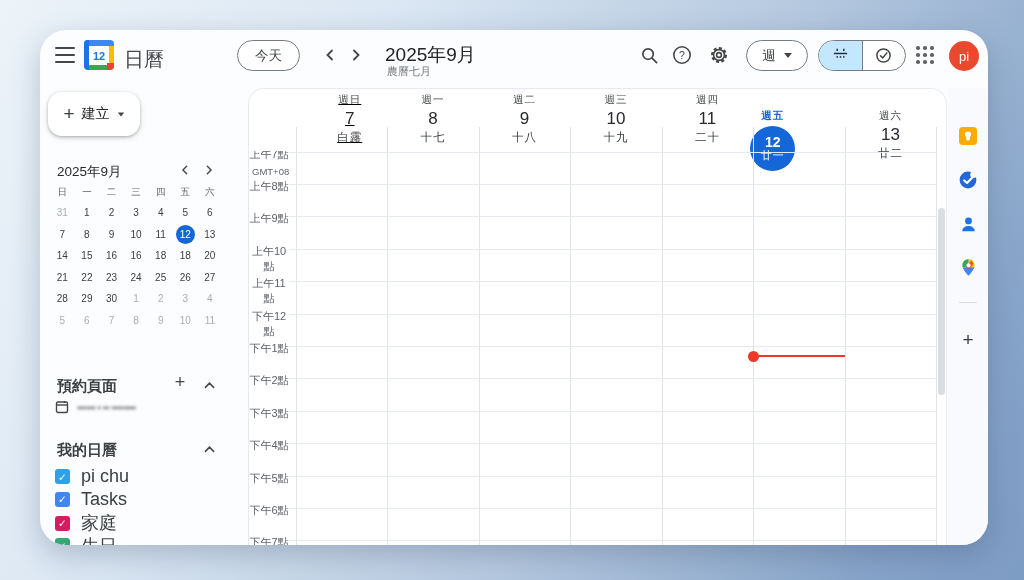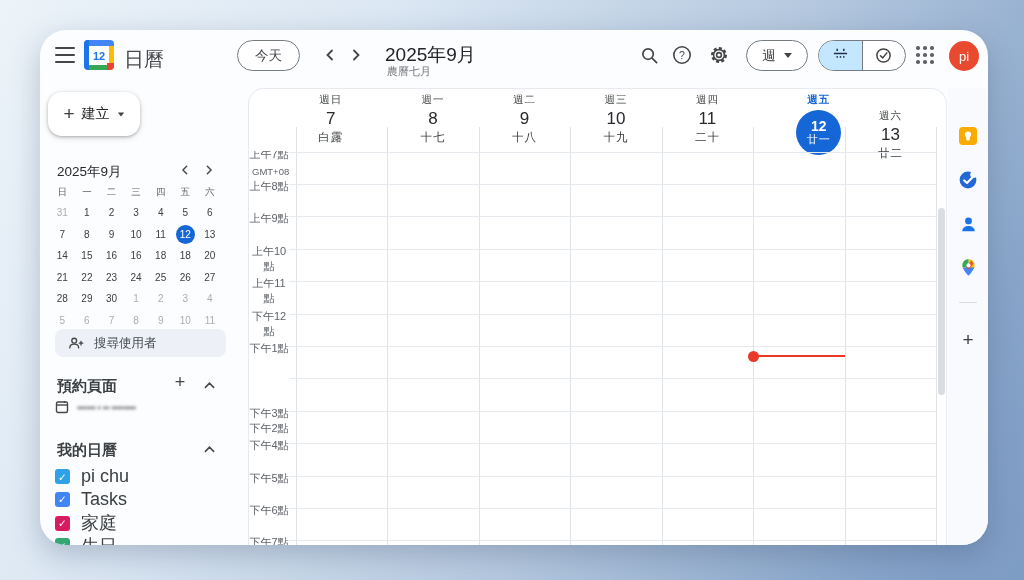--- a/index.html
+++ b/index.html
@@ -250,29 +250,20 @@
       <div class="mc-cell muted">4</div>
       <div class="mc-cell muted">5</div>
       <div class="mc-cell muted">6</div>
       <div class="mc-cell muted">7</div>
       <div class="mc-cell muted">8</div>
       <div class="mc-cell muted">9</div>
       <div class="mc-cell muted">10</div>
       <div class="mc-cell muted">11</div>
     </div>
 
-  <div class="abs search-people">
-    <svg width="16" height="14" viewBox="0 0 18 14">
-        <circle cx="7" cy="4.4" r="2.7" fill="none" stroke="#444746" stroke-width="1.5"></circle>
-        <path d="M2 12.5c0-2.7 2.2-4.3 5-4.3s5 1.6 5 4.3" fill="none" stroke="#444746" stroke-width="1.5" stroke-linecap="round"></path>
-        <line x1="14.6" y1="5.2" x2="14.6" y2="9.2" stroke="#444746" stroke-width="1.5" stroke-linecap="round"></line>
-        <line x1="12.6" y1="7.2" x2="16.6" y2="7.2" stroke="#444746" stroke-width="1.5" stroke-linecap="round"></line>
-      </svg>
-    <span>搜尋使用者</span>
-  </div>
 
   <div class="abs sec-title" style="left:17px;top:347px;">預約頁面</div>
   <div class="abs sec-icon" style="left:131px;top:343px;font-size:18px;">+</div>
   <div class="abs sec-icon" style="left:160px;top:346px;">
     <svg width="11" height="11" viewBox="0 0 12 12">
         <polyline points="1.5,8 6,3.5 10.5,8" fill="none" stroke="#444746" stroke-width="1.7" stroke-linecap="round"></polyline>
       </svg>
   </div>
   <div class="abs appt-item">
     <svg width="14" height="14" viewBox="0 0 14 14">
@@ -304,21 +295,21 @@
       </div>
       <div class="cal-item abs" style="top: 67.5px; left: 15px;">
         <span class="cal-check" style="background: rgb(52, 168, 115);">✓</span>
         <span class="lbl">生日</span>
       </div>
     </div>
 
   <div class="abs grid-panel">
     <div class="abs gmt">GMT+08</div>
     <div id="day-headers">
-        <div class="dayhdr" style="left: 36px; width: 91.5px;">
+        <div class="dayhdr" style="left: 55px; width: 91.5px; text-decoration: underline;">
           <div class="wk">週日</div>
           <div class="num">7</div>
           <div class="lun">白露</div>
         </div>
         <div class="dayhdr" style="left: 138.2px; width: 91.5px;">
           <div class="wk">週一</div>
           <div class="num">8</div>
           <div class="lun">十七</div>
         </div>
         <div class="dayhdr" style="left: 229.7px; width: 91.5px;">
@@ -329,21 +320,21 @@
         <div class="dayhdr" style="left: 321.2px; width: 91.5px;">
           <div class="wk">週三</div>
           <div class="num">10</div>
           <div class="lun">十九</div>
         </div>
         <div class="dayhdr" style="left: 412.7px; width: 91.5px;">
           <div class="wk">週四</div>
           <div class="num">11</div>
           <div class="lun">二十</div>
         </div>
-        <div class="dayhdr today" style="left: 524px; width: 91.5px;">
+        <div class="dayhdr today" style="left: 478px; width: 91.5px; margin-top: 16px;">
           <div class="wk">週五</div>
           <div class="today-circle" style="background: rgb(21, 102, 214);">
             <div class="num">12</div>
             <div class="lun">廿一</div>
           </div>
         </div>
         <div class="dayhdr" style="left: 595.7px; width: 91.5px; margin-top: 16px;">
           <div class="wk">週六</div>
           <div class="num">13</div>
           <div class="lun">廿二</div>
@@ -376,21 +367,21 @@
         <div class="hour-lbl" style="top: 60.4px;">上午9點</div>
         <div class="hline" style="top: 97.8px;"></div>
         <div class="hour-lbl" style="top: 92.8px;">上午10點</div>
         <div class="hline" style="top: 130.2px;"></div>
         <div class="hour-lbl" style="top: 125.2px;">上午11點</div>
         <div class="hline" style="top: 162.6px;"></div>
         <div class="hour-lbl" style="top: 157.6px;">下午12點</div>
         <div class="hline" style="top: 195px;"></div>
         <div class="hour-lbl" style="top: 190px;">下午1點</div>
         <div class="hline" style="top: 227.4px;"></div>
-        <div class="hour-lbl" style="top: 222.4px; margin-top: 48px;">下午2點</div>
+        <div class="hour-lbl" style="top: 222.4px;">下午2點</div>
         <div class="hline" style="top: 259.8px;"></div>
         <div class="hour-lbl" style="top: 254.8px;">下午3點</div>
         <div class="hline" style="top: 292.2px;"></div>
         <div class="hour-lbl" style="top: 287.2px;">下午4點</div>
         <div class="hline" style="top: 324.6px;"></div>
         <div class="hour-lbl" style="top: 319.6px;">下午5點</div>
         <div class="hline" style="top: 357px;"></div>
         <div class="hour-lbl" style="top: 352px;">下午6點</div>
         <div class="hline" style="top: 389.4px;"></div>
         <div class="hour-lbl" style="top: 384.4px;">下午7點</div>

